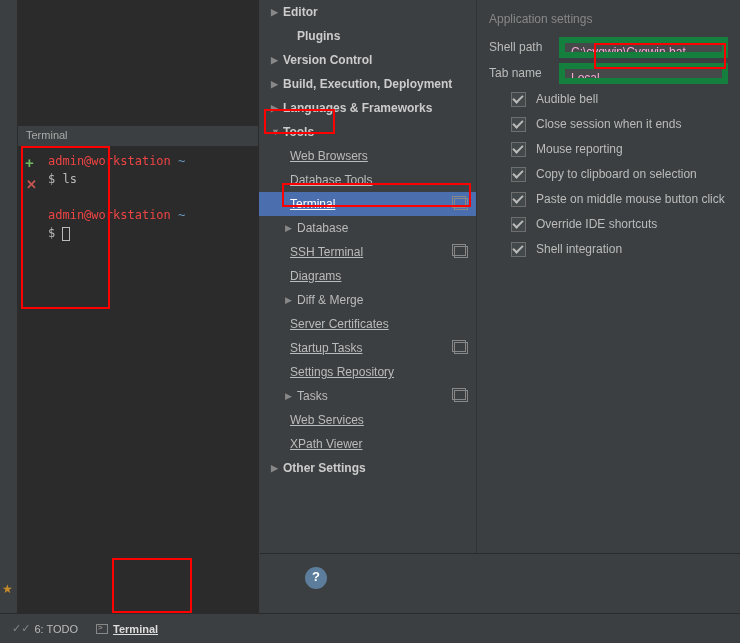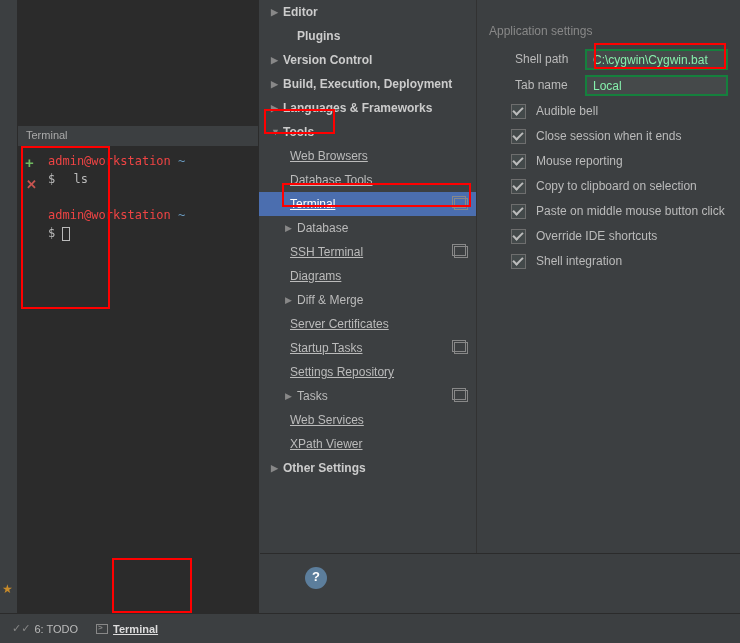--- a/index.html
+++ b/index.html
@@ -74,21 +74,21 @@
   .term-icons .close { color: #c75450; font-size: 13px; font-weight: bold; display:block; margin-left:4px; cursor:pointer; }
   .term-body {
     margin-left: 26px;
     font-family: Consolas, monospace;
     font-size: 12px;
     line-height: 18px;
   }
   .term-user { color: #ef4444; }
   .term-tilde { color: #6897bb; }
   .term-dollar { color: #bbbbbb; }
-  .term-cmd { color: #bbbbbb; margin-left: 11px; }
+  .term-cmd { color: #bbbbbb; }
   .cursor-block {
     display: inline-block;
     width: 8px;
     height: 14px;
     border: 1px solid #bbbbbb;
     vertical-align: middle;
   }
   .red-box { position: absolute; border: 2px solid #ff0000; pointer-events: none; }
   .rb1 { left: 21px; top: 146px; width: 89px; height: 163px; }
   .rb2 { left: 112px; top: 558px; width: 80px; height: 55px; }
@@ -132,48 +132,47 @@
     left: -3px; top: -3px;
     width: 12px; height: 10px;
     border: 1px solid #888;
   }
   .ind1 { padding-left: 26px; }
   .ind2 { padding-left: 31px; text-decoration: underline; }
 
   .settings-right {
     position: absolute;
     left: 477px;
-    top: 16px;
+    top: 4px;
     width: 263px;
     height: 613px;
     background: #3c3f41;
   }
   .sect-title {
     padding: 8px 12px 6px;
     color: #888;
     font-size: 12px;
   }
   .form-row {
     display: flex;
     align-items: center;
     margin: 4px 12px;
     height: 22px;
   }
   .form-row label {
     width: 70px;
     color: #bbbbbb;
     font-size: 12px;
-    margin-left: 26px;
   }
   .form-row .input {
     flex: 1;
     height: 21px;
     background: #45494a;
-    border: 2px solid #15803d;
-    color: #86efac;
+    border: 6px solid #15803d;
+    color: #f9a8d4;
     padding: 2px 6px;
     font-size: 12px;
     overflow: hidden;
     white-space: nowrap;
   }
   .check-row {
     display: flex;
     align-items: center;
     margin: 5px 9px 5px 34px;
     height: 20px;

